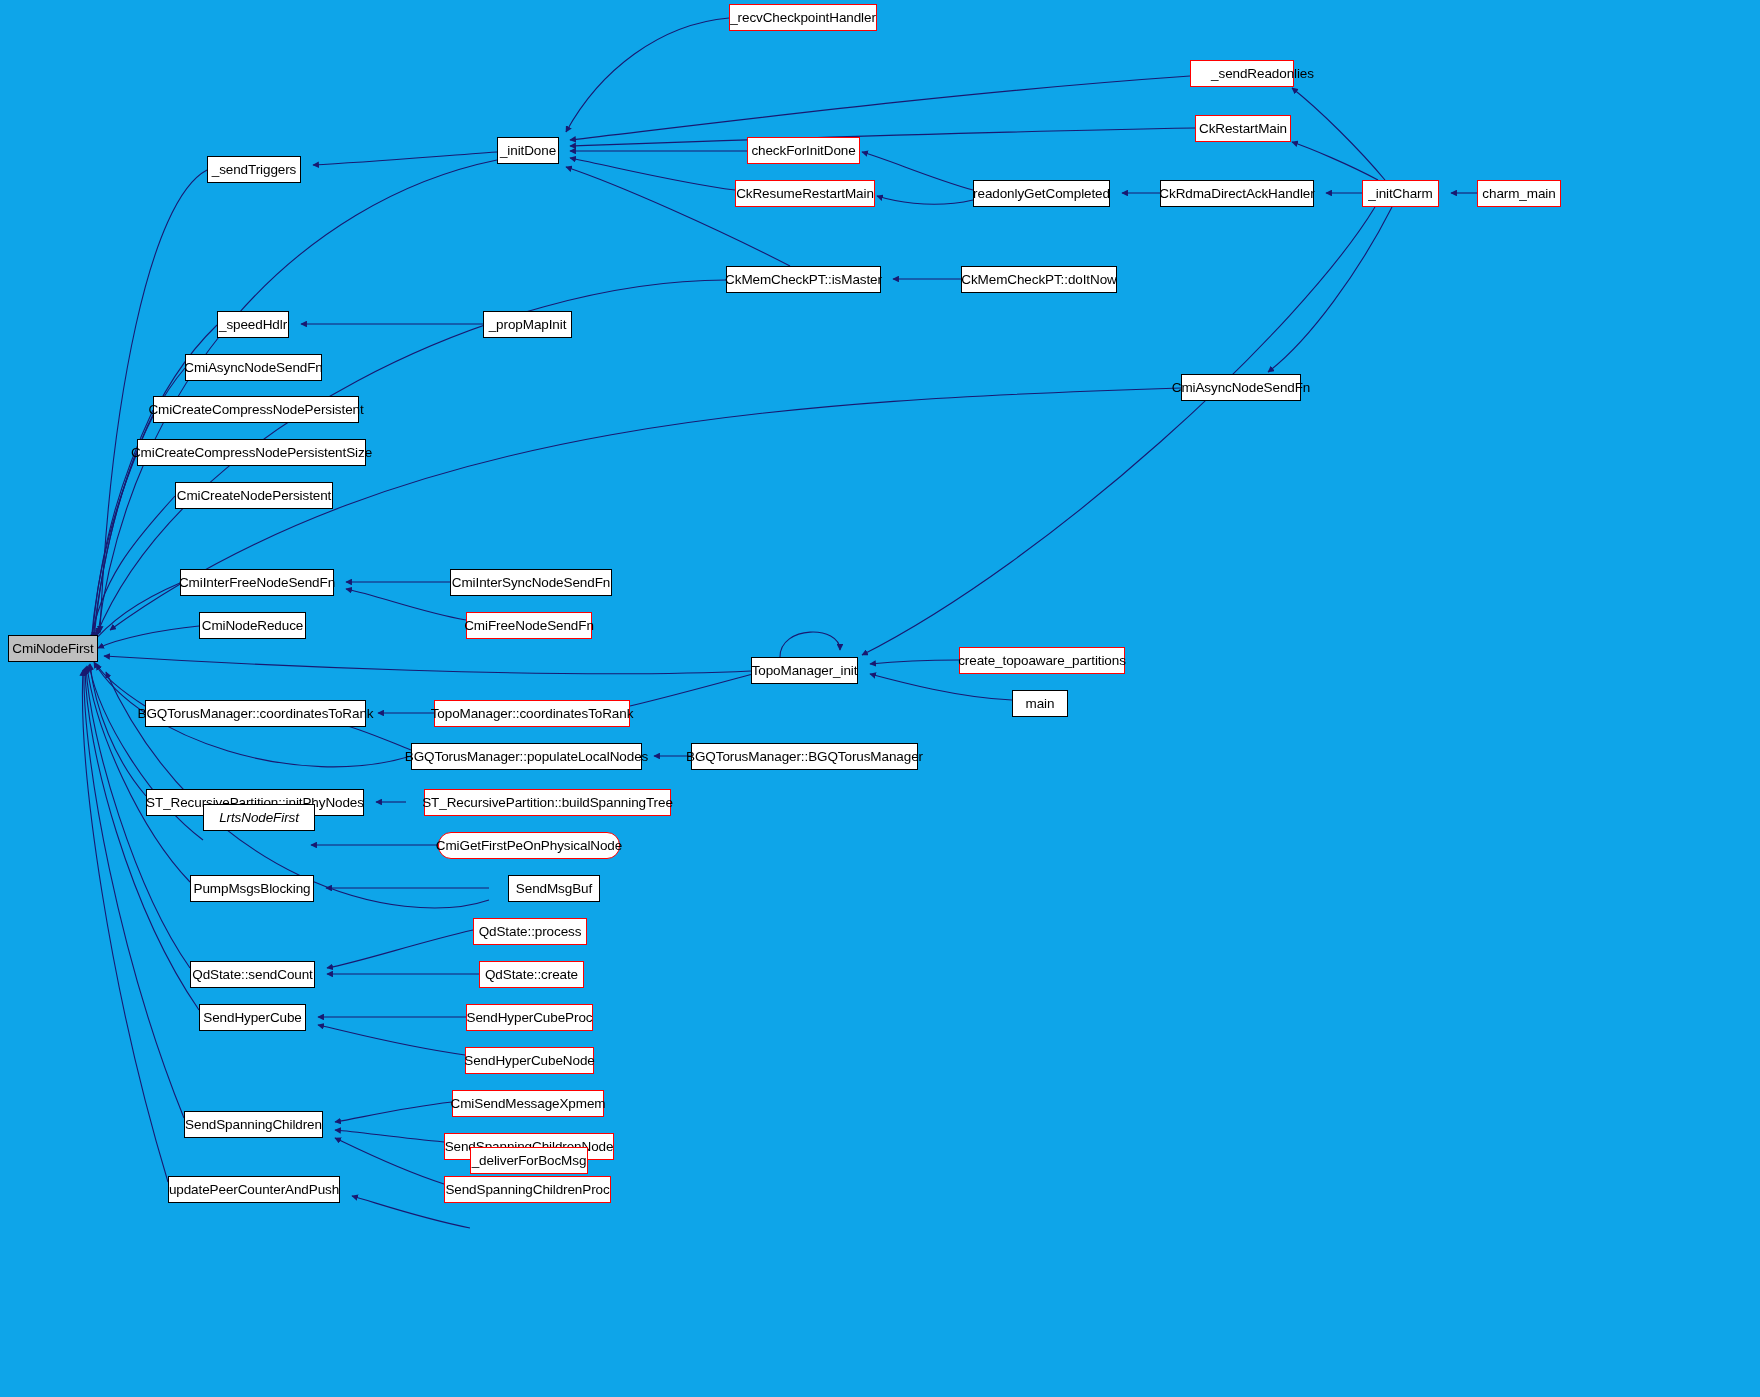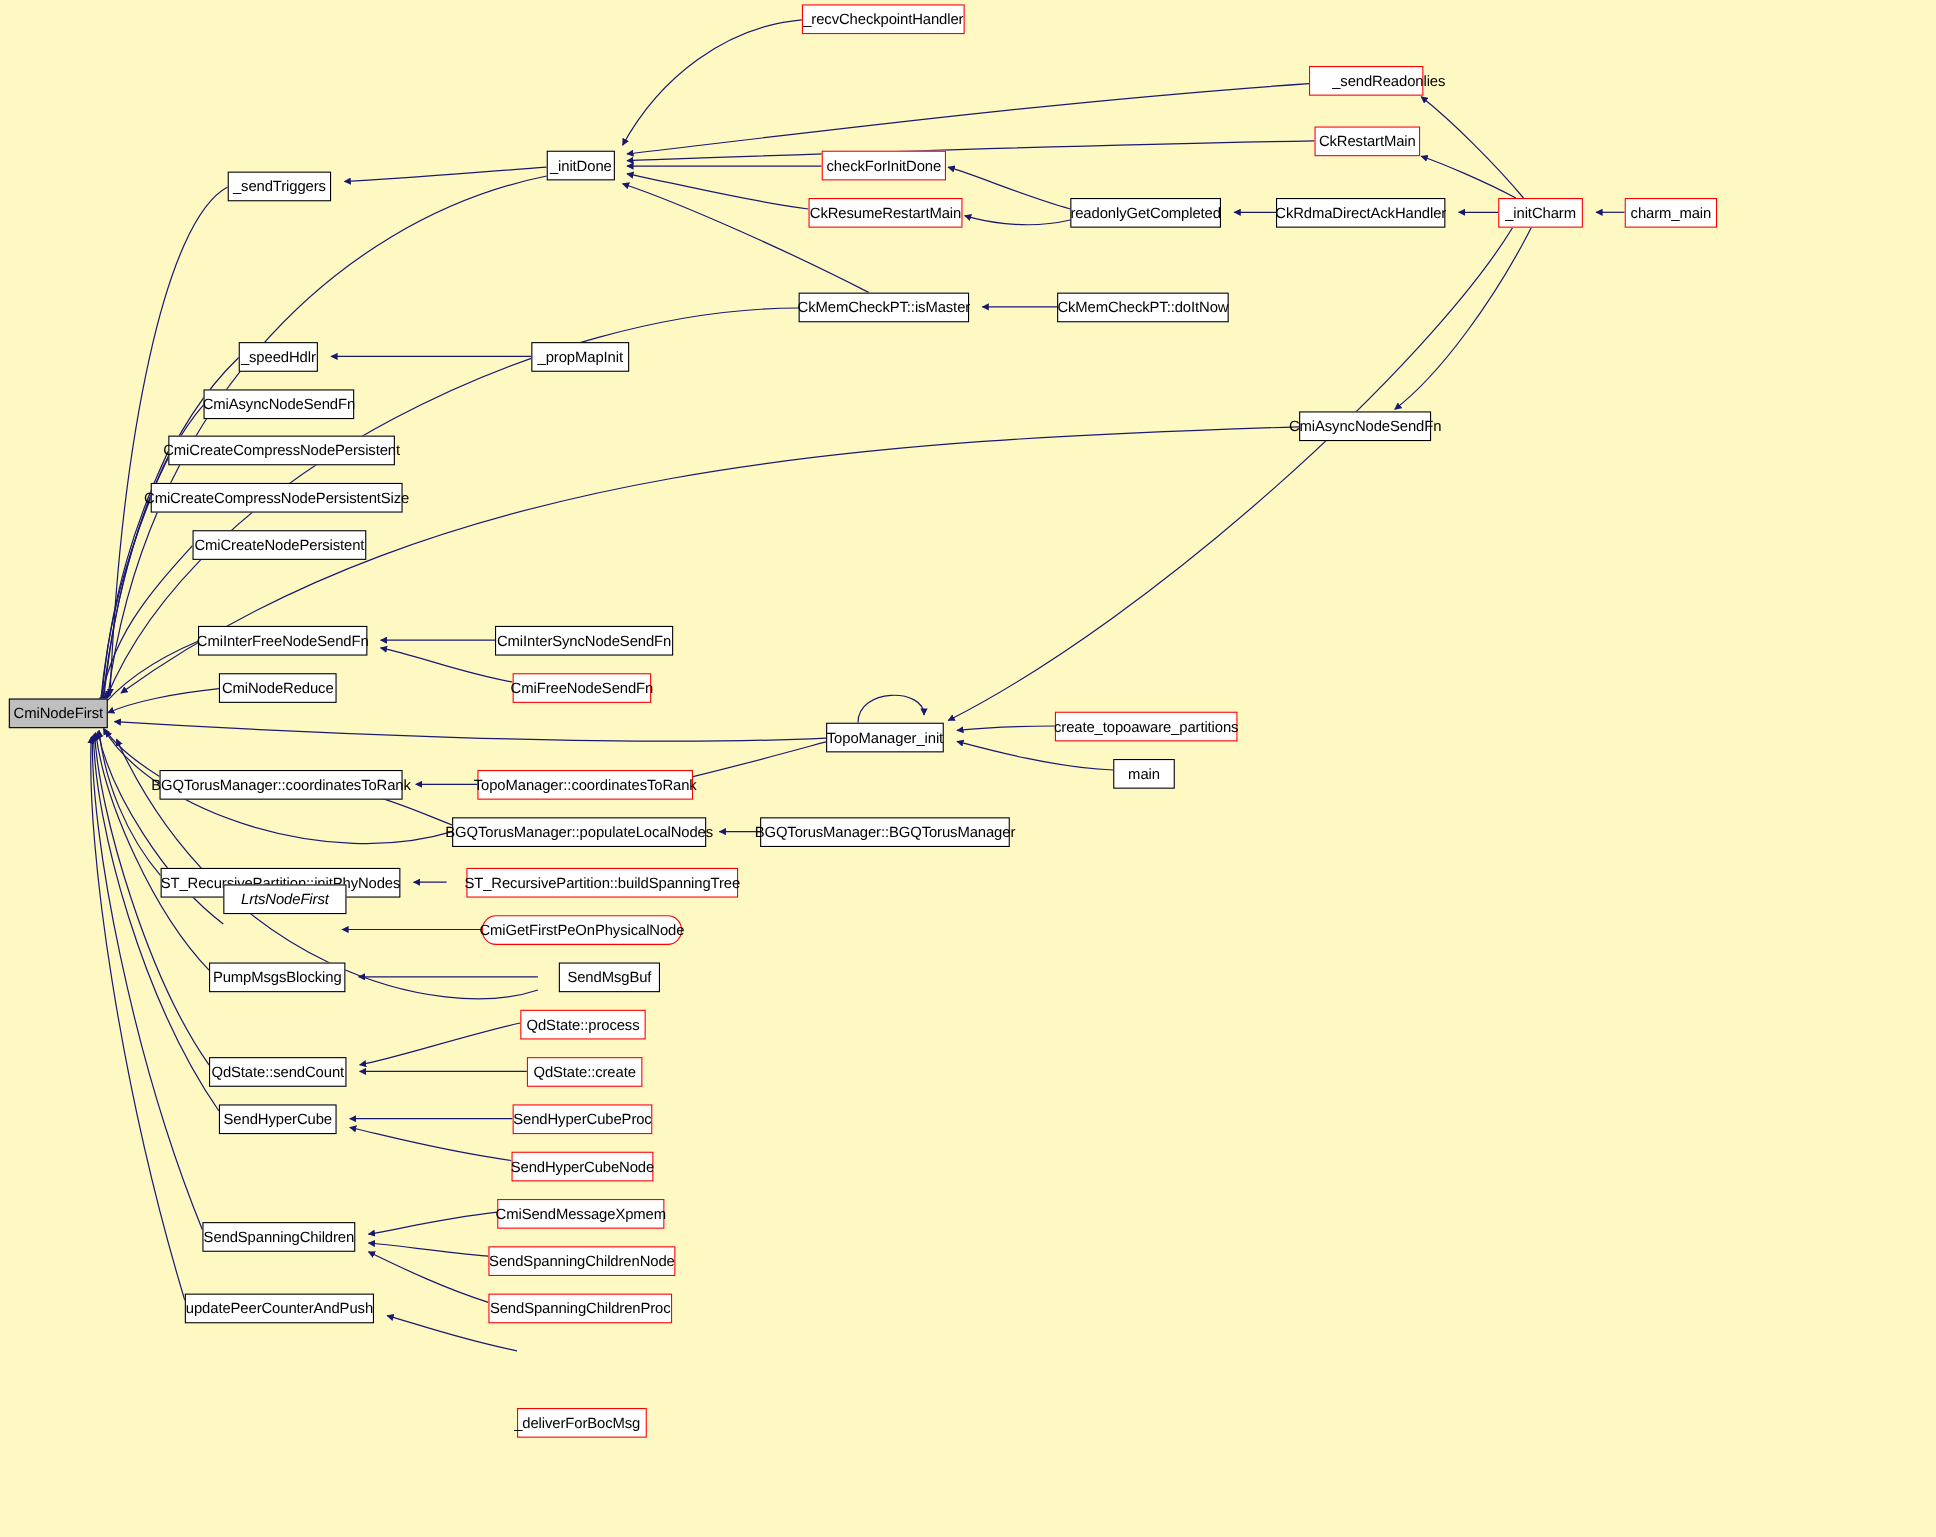--- a/index.html
+++ b/index.html
@@ -1,21 +1,21 @@
 <!DOCTYPE html>
 <html><head>
 <meta charset="utf-8">
 <title>Call Graph</title>
 <style>
   html,body{margin:0;padding:0;background:#ffffff;}
   #canvas{
     position:relative;
     width:1760px;
     height:1397px;
-    background:#fef9c3;
+    background:#0ea5e9;
     font-family:"Liberation Sans", sans-serif;
     overflow:hidden;
   }
   #edges{position:absolute;left:0;top:0;width:1760px;height:1397px;}
   .node{
     position:absolute;
     box-sizing:border-box;
     background:#ffffff;
     border:1px solid #000000;
     color:#000000;
@@ -245,17 +245,17 @@
       </div>
       <div class="node red" style="left: 444px; top: 1133px; width: 170px; height: 27px;">
         <span>SendSpanningChildrenNode</span>
       </div>
       <div class="node red" style="left: 444px; top: 1176px; width: 167px; height: 27px;">
         <span>SendSpanningChildrenProc</span>
       </div>
       <div class="node" style="left: 168px; top: 1176px; width: 172px; height: 27px;">
         <span>updatePeerCounterAndPush</span>
       </div>
-      <div class="node red" style="left: 470px; top: 1280px; width: 118px; height: 27px; justify-content: flex-end;">
+      <div class="node red" style="left: 470px; top: 1147px; width: 118px; height: 27px;">
         <span>_deliverForBocMsg</span>
       </div>
     </div>
 </div>
 
 </body></html>

